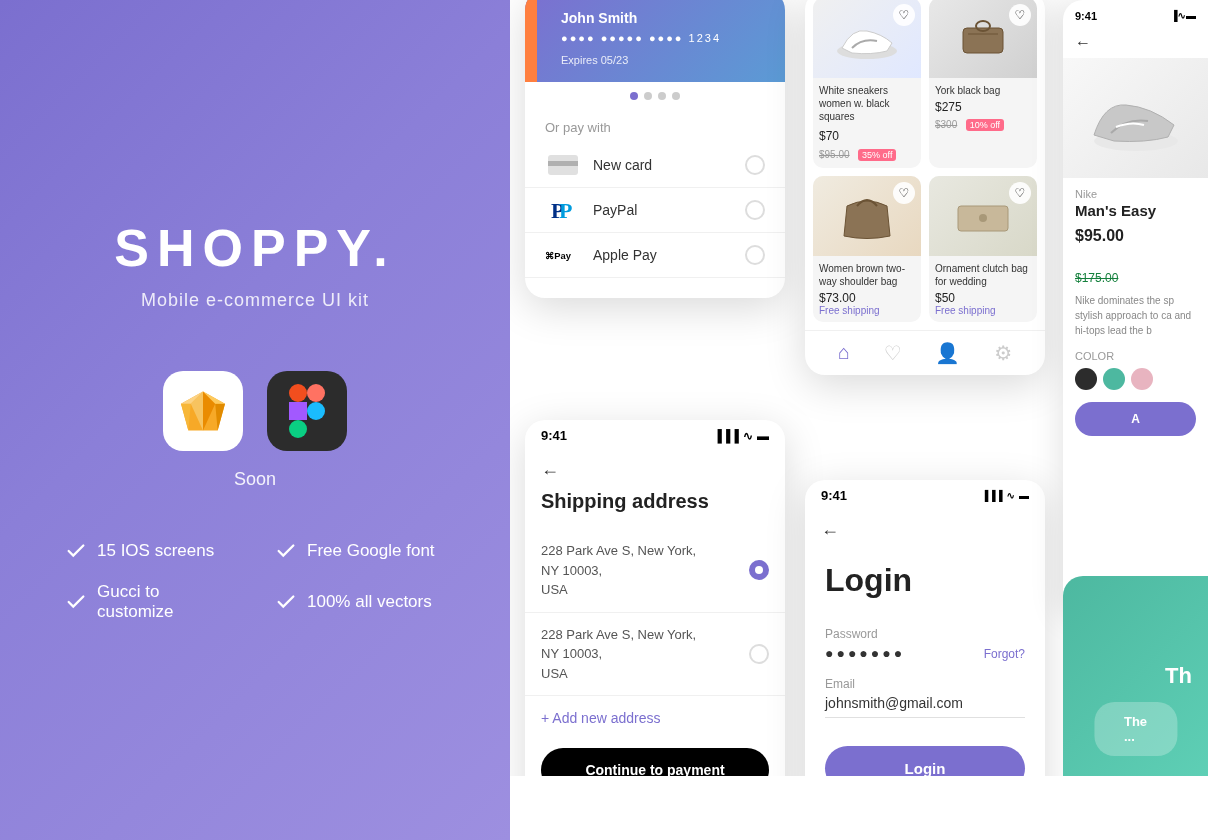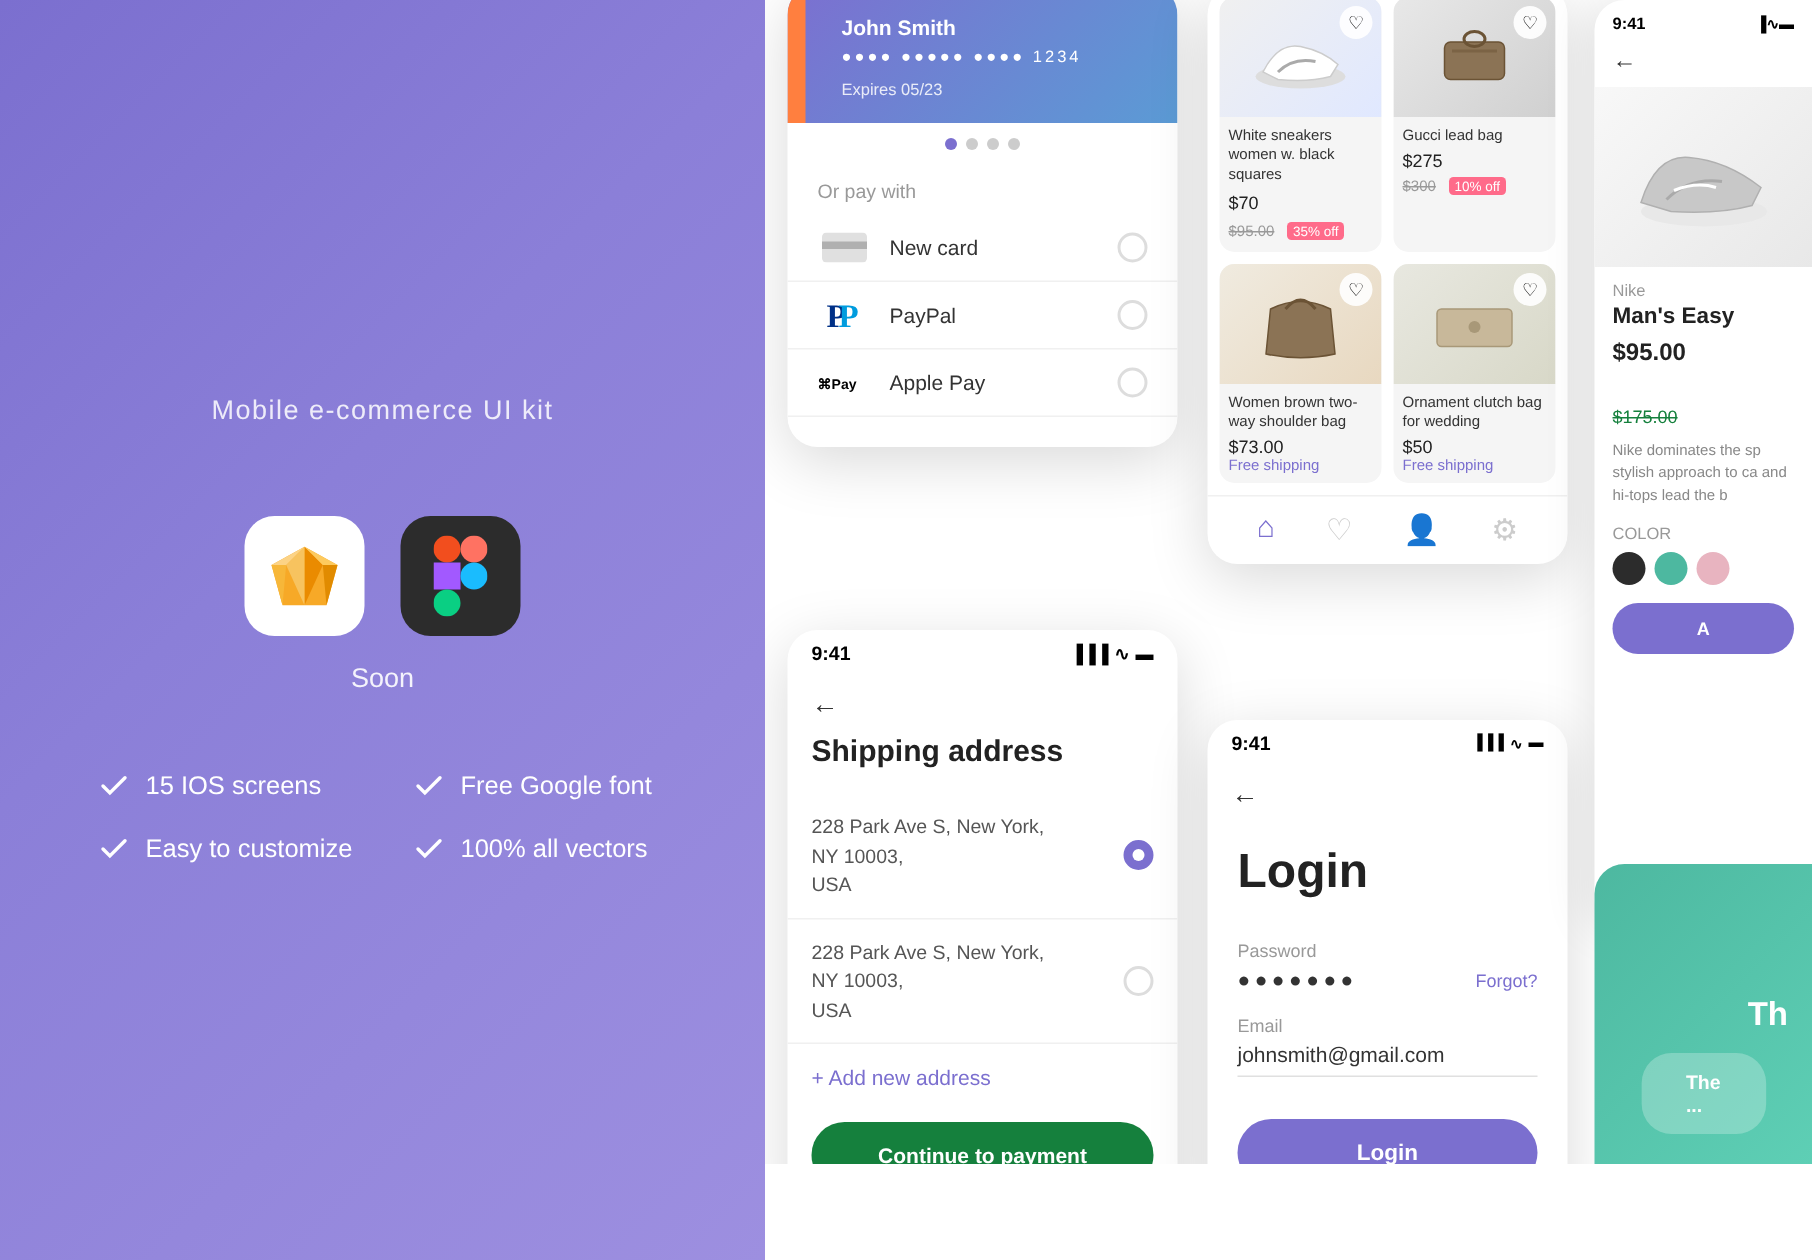--- a/index.html
+++ b/index.html
@@ -281,21 +281,21 @@
     .add-address {
       padding: 14px 16px;
       font-size: 14px;
       color: #7b6fcf;
       display: flex;
       align-items: center;
       gap: 8px;
     }
     .continue-btn {
       margin: 8px 16px 0;
-      background: #15803d;
+      background: #000000;
       color: white;
       border: none;
       border-radius: 25px;
       padding: 14px;
       width: calc(100% - 32px);
       font-size: 14px;
       font-weight: 600;
       cursor: pointer;
       text-align: center;
     }
@@ -574,20 +574,21 @@
     .img-sneaker { background: linear-gradient(135deg, #f0f0f0, #e0e8ff); }
     .img-bag { background: linear-gradient(135deg, #f0ebe0, #e8d8c0); }
     .img-glasses { background: linear-gradient(135deg, #e8e8e8, #d0d0d0); }
     .img-clutch { background: linear-gradient(135deg, #e8e8e0, #d8d8c8); }
 
   </style>
 </head>
 <body>
 
 <div class="left-panel">
+  <h1 class="brand-title">SHOPPY.</h1>
   <p class="brand-subtitle">Mobile e-commerce UI kit</p>
 
   <div class="icons-row">
 
     <div class="icon-box sketch">
       <svg class="sketch-diamond" viewBox="0 0 100 90">
         <polygon points="50,5 95,30 80,85 20,85 5,30" fill="#f7a927"></polygon>
         <polygon points="50,5 75,30 50,85" fill="#ea8b00"></polygon>
         <polygon points="50,5 25,30 50,85" fill="#f7c35f"></polygon>
         <polygon points="5,30 25,30 20,85" fill="#f7b739"></polygon>
@@ -619,21 +620,21 @@
     <div class="feature-item">
       <svg class="check-icon" viewBox="0 0 24 24">
         <polyline points="20,6 9,17 4,12" fill="none" stroke="white" stroke-width="2.5" stroke-linecap="round"></polyline>
       </svg>
       <span>Free Google font</span>
     </div>
     <div class="feature-item">
       <svg class="check-icon" viewBox="0 0 24 24">
         <polyline points="20,6 9,17 4,12" fill="none" stroke="white" stroke-width="2.5" stroke-linecap="round"></polyline>
       </svg>
-      <span>Easy to customize</span>
+      <span>Gucci to customize</span>
     </div>
     <div class="feature-item">
       <svg class="check-icon" viewBox="0 0 24 24">
         <polyline points="20,6 9,17 4,12" fill="none" stroke="white" stroke-width="2.5" stroke-linecap="round"></polyline>
       </svg>
       <span>100% all vectors</span>
     </div>
   </div>
 </div>
 
@@ -753,21 +754,21 @@
       <div class="product-card">
         <div class="product-img img-glasses">
           <div class="heart-icon">♡</div>
           <svg width="70" height="50" viewBox="0 0 70 50">
             <rect x="15" y="15" width="40" height="25" rx="4" fill="#8B7355" stroke="#6b5335" stroke-width="1"></rect>
             <rect x="28" y="8" width="14" height="10" rx="7" fill="none" stroke="#6b5335" stroke-width="2"></rect>
             <rect x="20" y="20" width="30" height="2" fill="#6b5335" opacity="0.5"></rect>
           </svg>
         </div>
         <div class="product-info">
-          <div class="product-name">Gucci lead bag</div>
+          <div class="product-name">York black bag</div>
           <div class="product-price">$275</div>
           <div>
             <span class="product-old-price">$300</span>
             <span class="discount-badge">10% off</span>
           </div>
         </div>
       </div>
 
       <div class="product-card">
         <div class="product-img img-bag">

